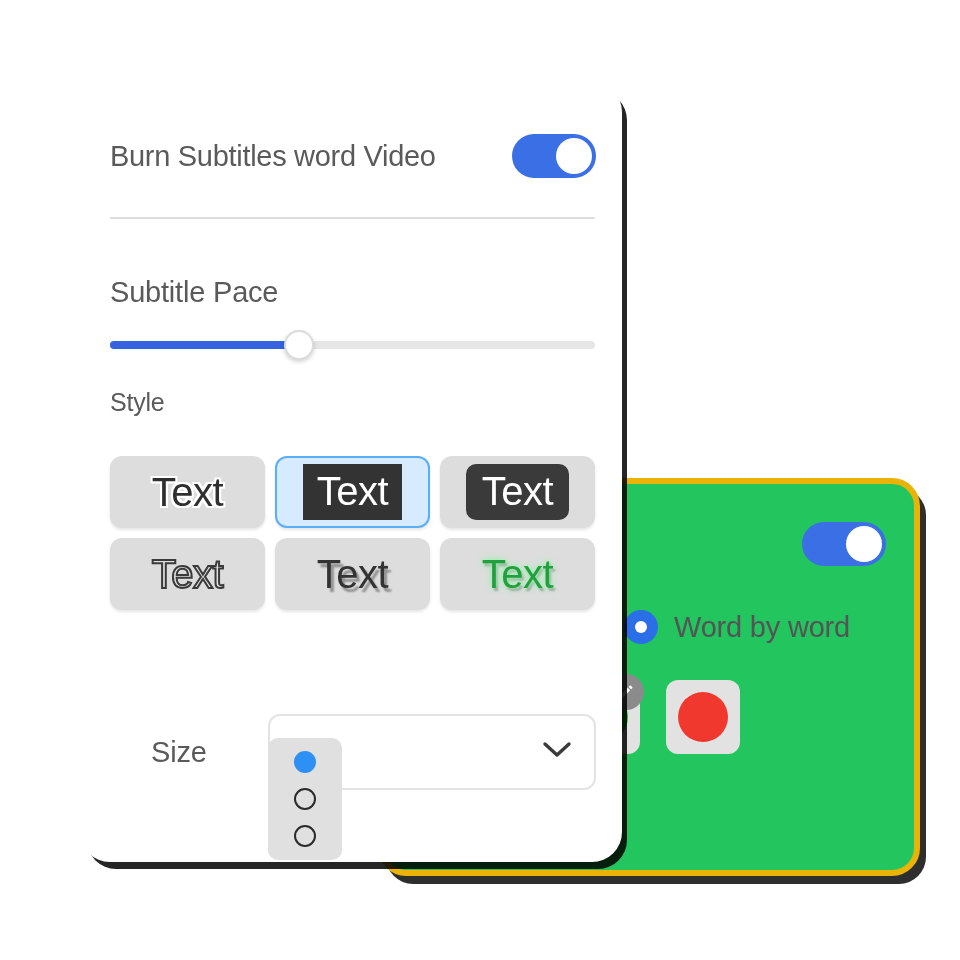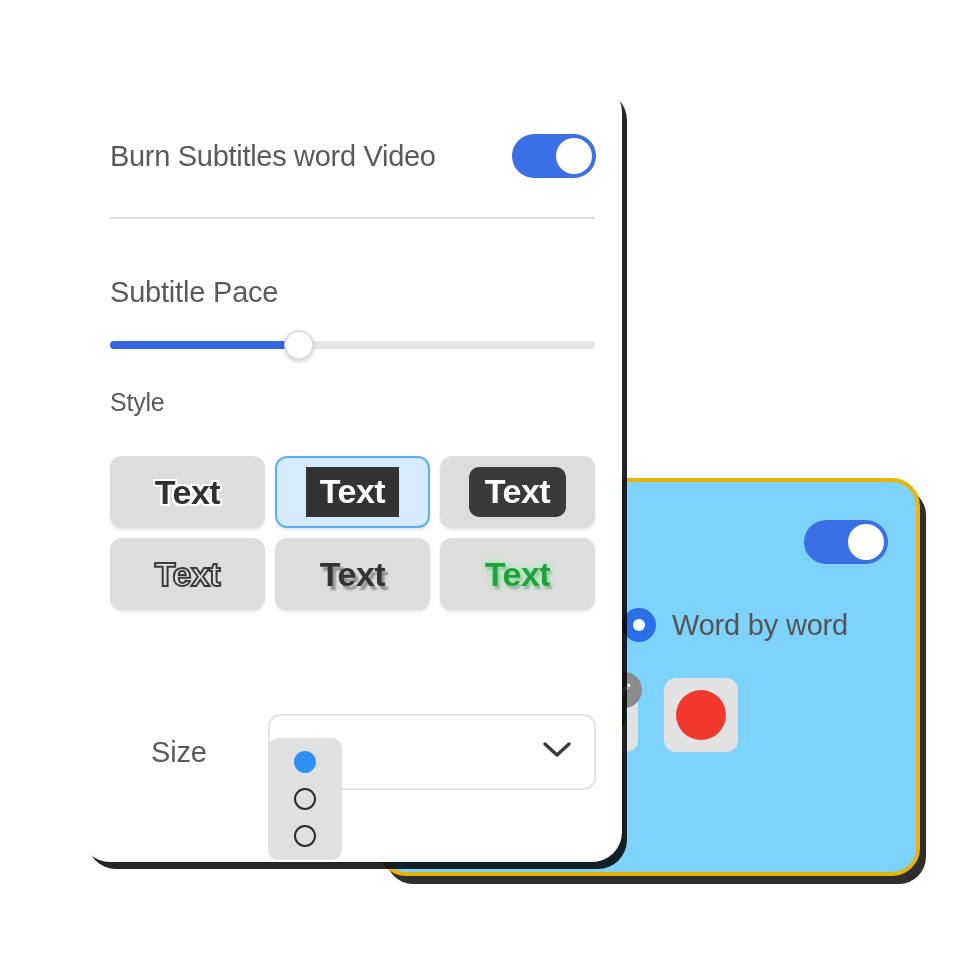--- a/index.html
+++ b/index.html
@@ -21,22 +21,22 @@
     background: #ffffff;
   }
 
   
   .yellow-card {
     position: absolute;
     left: 378px;
     top: 478px;
     width: 542px;
     height: 398px;
-    background: #7dd3fc;
-    border: 4px solid #eab308;
+    background: #22c55e;
+    border: 6px solid #eab308;
     border-radius: 28px;
     box-sizing: border-box;
     box-shadow: 7px 9px 0 -1px rgba(0,0,0,0.82);
     overflow: hidden;
   }
   .yc-inner {
     position: absolute;
     inset: 0;
   }
 
@@ -269,22 +269,22 @@
     justify-content: center;
     box-sizing: border-box;
     border: 2px solid transparent;
     box-shadow: 0 2px 3px rgba(0,0,0,0.10);
   }
   .style-btn.selected {
     background: #D6EBFD;
     border-color: #5BAEF7;
   }
   .style-text {
-    font-size: 34px;
-    font-weight: 700;
+    font-size: 40px;
+    font-weight: 400;
     letter-spacing: -0.5px;
     line-height: 1;
     text-align: right;
   }
   
   .v-outline-white {
     color: #2f2f2f;
     text-shadow:
       -2px -2px 0 #fff, 2px -2px 0 #fff, -2px 2px 0 #fff, 2px 2px 0 #fff,
       0 -2px 0 #fff, 0 2px 0 #fff, -2px 0 0 #fff, 2px 0 0 #fff;

